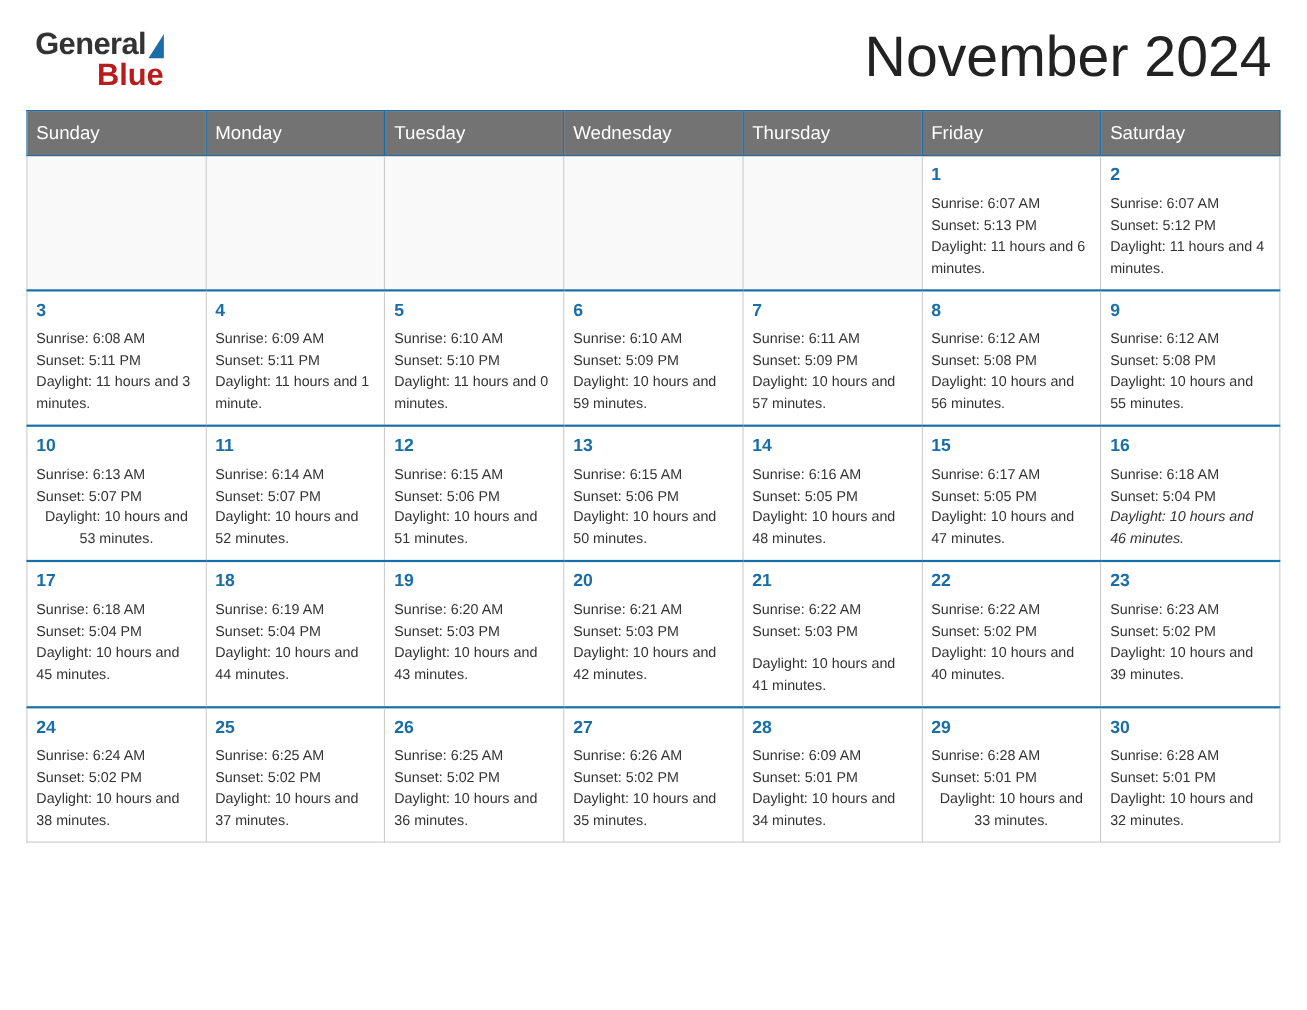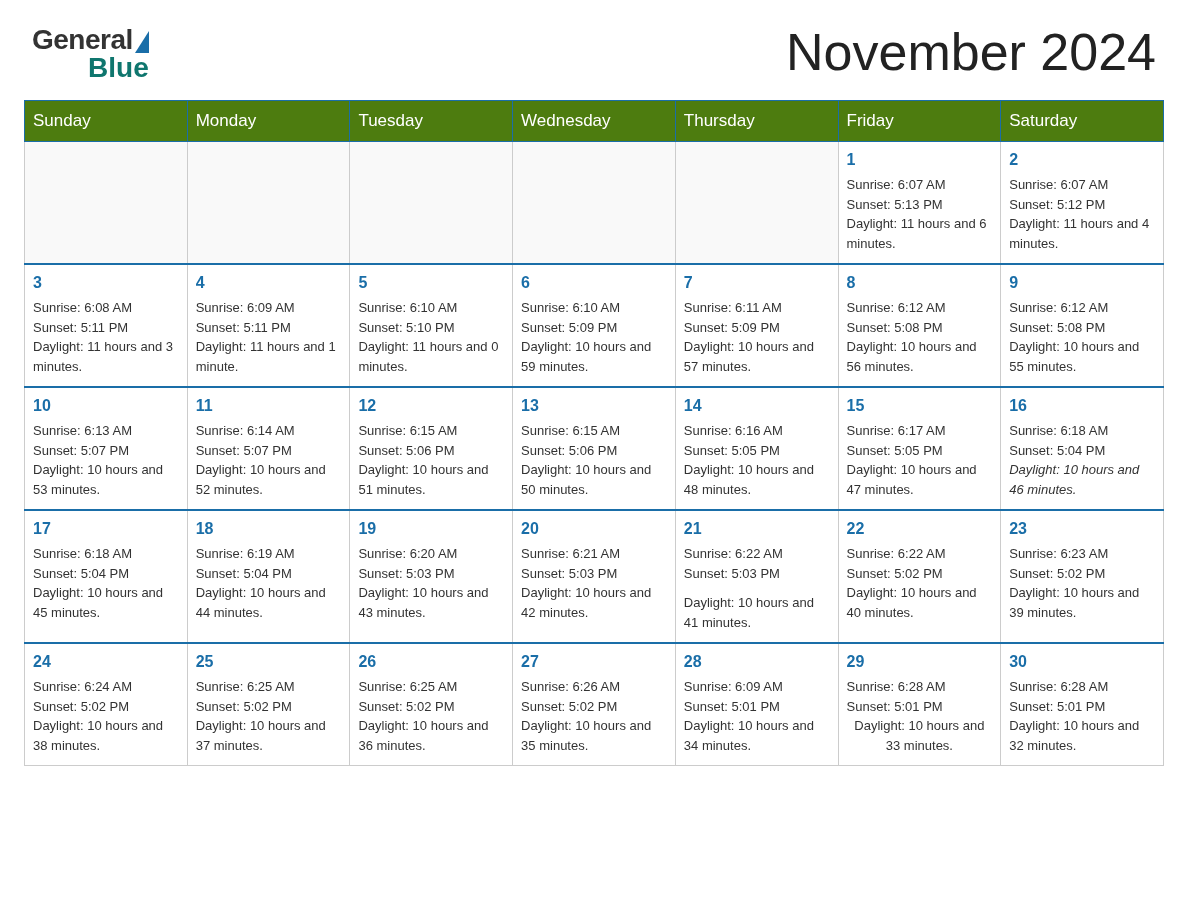--- a/index.html
+++ b/index.html
@@ -35,21 +35,21 @@
       width: 0;
       height: 0;
       border-left: 14px solid transparent;
       border-bottom: 22px solid #1a6ea8;
       margin-left: 2px;
       margin-top: 4px;
     }
     .logo-blue {
       font-size: 28px;
       font-weight: bold;
-      color: #0f766e;
+      color: #b91c1c;
       margin-top: -4px;
       margin-left: 2px;
     }
     .title-section {
       text-align: right;
     }
     .month-title {
       font-size: 52px;
       font-weight: normal;
       color: #222;
@@ -60,21 +60,21 @@
       color: #555;
       margin-top: 4px;
     }
     .calendar {
       margin: 0 24px 24px 24px;
       border-collapse: collapse;
       width: calc(100% - 48px);
       border: 1px solid #aaa;
     }
     .calendar th {
-      background: #4d7c0f;
+      background: #737373;
       color: #fff;
       font-size: 17px;
       font-weight: normal;
       padding: 10px 8px;
       text-align: left;
       border: 1px solid #1a6ea8;
     }
     .calendar td {
       vertical-align: top;
       padding: 6px 8px 10px 8px;
@@ -189,21 +189,21 @@
           <span style="display: block;">Sunrise: 6:12 AM</span>
           <span style="display: block;">Sunset: 5:08 PM</span>
           <span style="display: block;">Daylight: 10 hours and 55 minutes.</span>
         </td>
       </tr>
       <tr class="row-divider">
         <td>
           <span class="day-num">10</span>
           <span style="display: block;">Sunrise: 6:13 AM</span>
           <span style="display: block;">Sunset: 5:07 PM</span>
-          <span style="display: block;">Daylight: 10 hours and 53 minutes.</span>
+          <span style="display: block; text-align: center;">Daylight: 10 hours and 53 minutes.</span>
         </td>
         <td>
           <span class="day-num">11</span>
           <span style="display: block;">Sunrise: 6:14 AM</span>
           <span style="display: block;">Sunset: 5:07 PM</span>
           <span style="display: block;">Daylight: 10 hours and 52 minutes.</span>
         </td>
         <td>
           <span class="day-num">12</span>
           <span style="display: block;">Sunrise: 6:15 AM</span>

